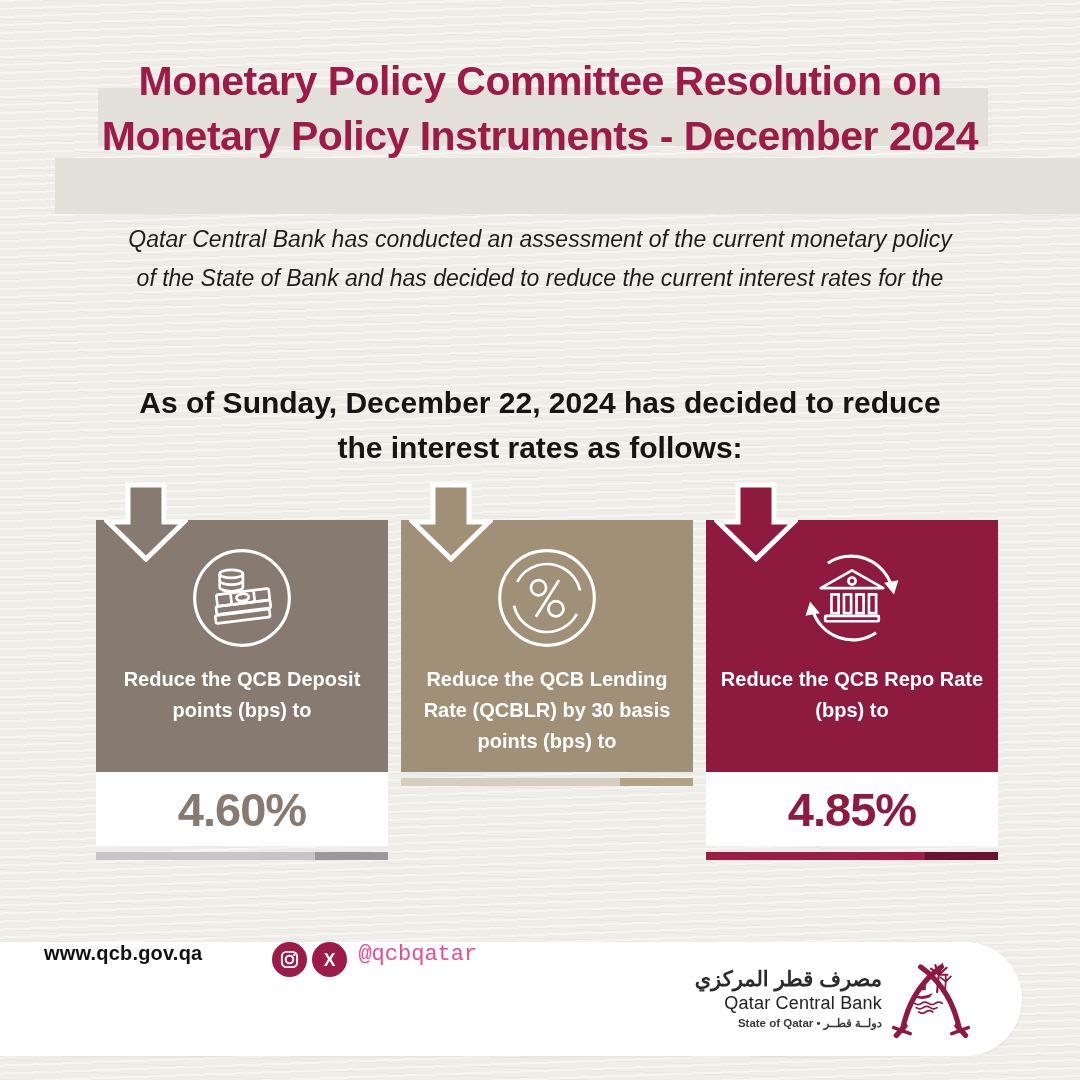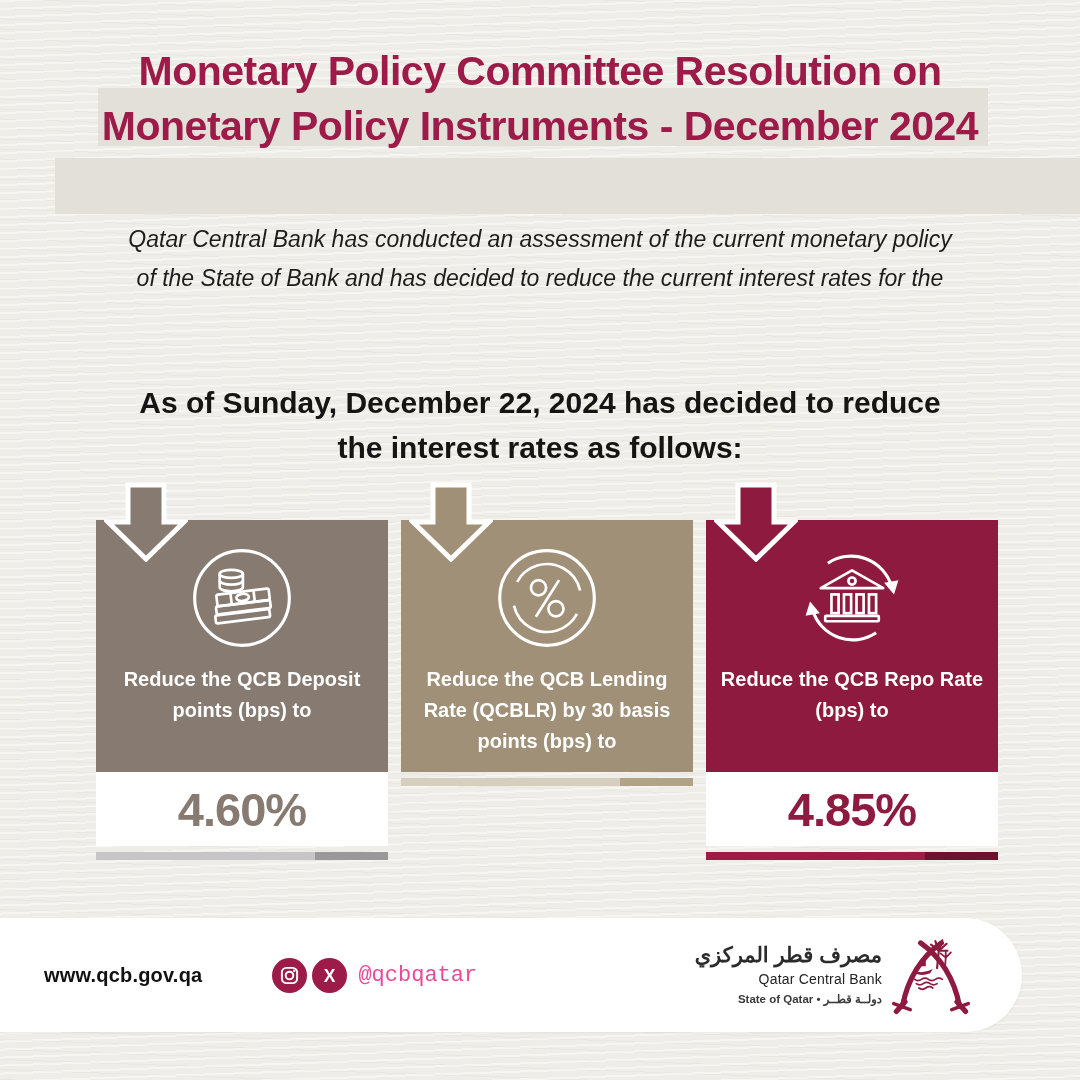--- a/index.html
+++ b/index.html
@@ -10,21 +10,21 @@
     font-family:"Liberation Sans",sans-serif;
     background-color:#efede8;
     background-image:
       repeating-linear-gradient(178deg, rgba(255,255,255,0.45) 0 2px, rgba(255,255,255,0) 2px 8px),
       repeating-linear-gradient(2deg, rgba(208,204,194,0.18) 0 1px, rgba(208,204,194,0) 1px 10px);
   }
   .title-band{position:absolute;background:#e3e0d9;z-index:0;}
   .band1{left:98px;top:88px;width:890px;height:58px;}
   .band2{left:55px;top:158px;width:1025px;height:56px;}
   .page-title{
-    position:absolute;left:0;right:0;top:44px;margin:0;
+    position:absolute;left:0;right:0;top:54px;margin:0;
     text-align:center;font-weight:bold;font-size:41px;line-height:55px;
     letter-spacing:-0.5px;color:#9c1b49;z-index:1;
   }
   .page-title span{display:block;}
   .intro{
     position:absolute;left:70px;right:70px;top:220px;margin:0;
     text-align:center;font-size:23px;line-height:39px;color:#1d1d1b;font-weight:500;z-index:1;font-style:italic;
   }
   .intro span{display:block;}
   .subheading{
@@ -48,34 +48,34 @@
   .card-text span{display:block;}
   .card-rate{
     height:74px;background:#ffffff;color:var(--cc);
     display:flex;align-items:center;justify-content:center;
     font-weight:bold;font-size:47px;letter-spacing:-1px;
   }
   .card-bar{margin-top:6px;height:8px;background:var(--bl);position:relative;}
   .card-bar-dark{position:absolute;right:0;top:0;height:100%;width:25%;background:var(--bd);}
 
   .footer{
-    position:absolute;left:0;top:918px;width:1022px;height:114px;
+    position:absolute;left:0;top:942px;width:1022px;height:114px;
     background:#ffffff;border-radius:0 57px 57px 0;
-    display:flex;align-items:center;z-index:2;
+    display:flex;z-index:2;
     box-shadow:0 1px 3px rgba(0,0,0,0.05);
   }
   .website{margin-left:44px;font-weight:bold;font-size:20px;color:#111111;letter-spacing:0.2px;}
   .soc{width:35px;height:35px;flex:none;display:block;}
   .soc-insta{margin-left:70px;}
   .soc-x{margin-left:5px;}
   .handle{margin-left:11px;font-size:22px;color:#ec4899;font-weight:500;font-family:Liberation Mono, monospace;}
   .logo{margin-left:auto;margin-right:52px;display:flex;align-items:center;gap:10px;}
   .logo-text{display:flex;flex-direction:column;align-items:flex-end;text-align:right;}
   .logo-ar{font-size:21px;font-weight:bold;color:#2b2b2b;line-height:26px;}
-  .logo-en{font-size:14px;font-weight:500;color:#222222;line-height:23px;letter-spacing:0.2px;}
+  .logo-en{font-size:18px;font-weight:500;color:#222222;line-height:23px;letter-spacing:0.2px;}
   .logo-st{font-size:11.5px;font-weight:bold;color:#3a3a3a;line-height:17px;}
   .emblem{width:78px;height:92px;flex:none;}
 </style>
 </head>
 <body>
 
 <div class="canvas">
 
   <div class="title-band band1"></div>
   <div class="title-band band2"></div>

